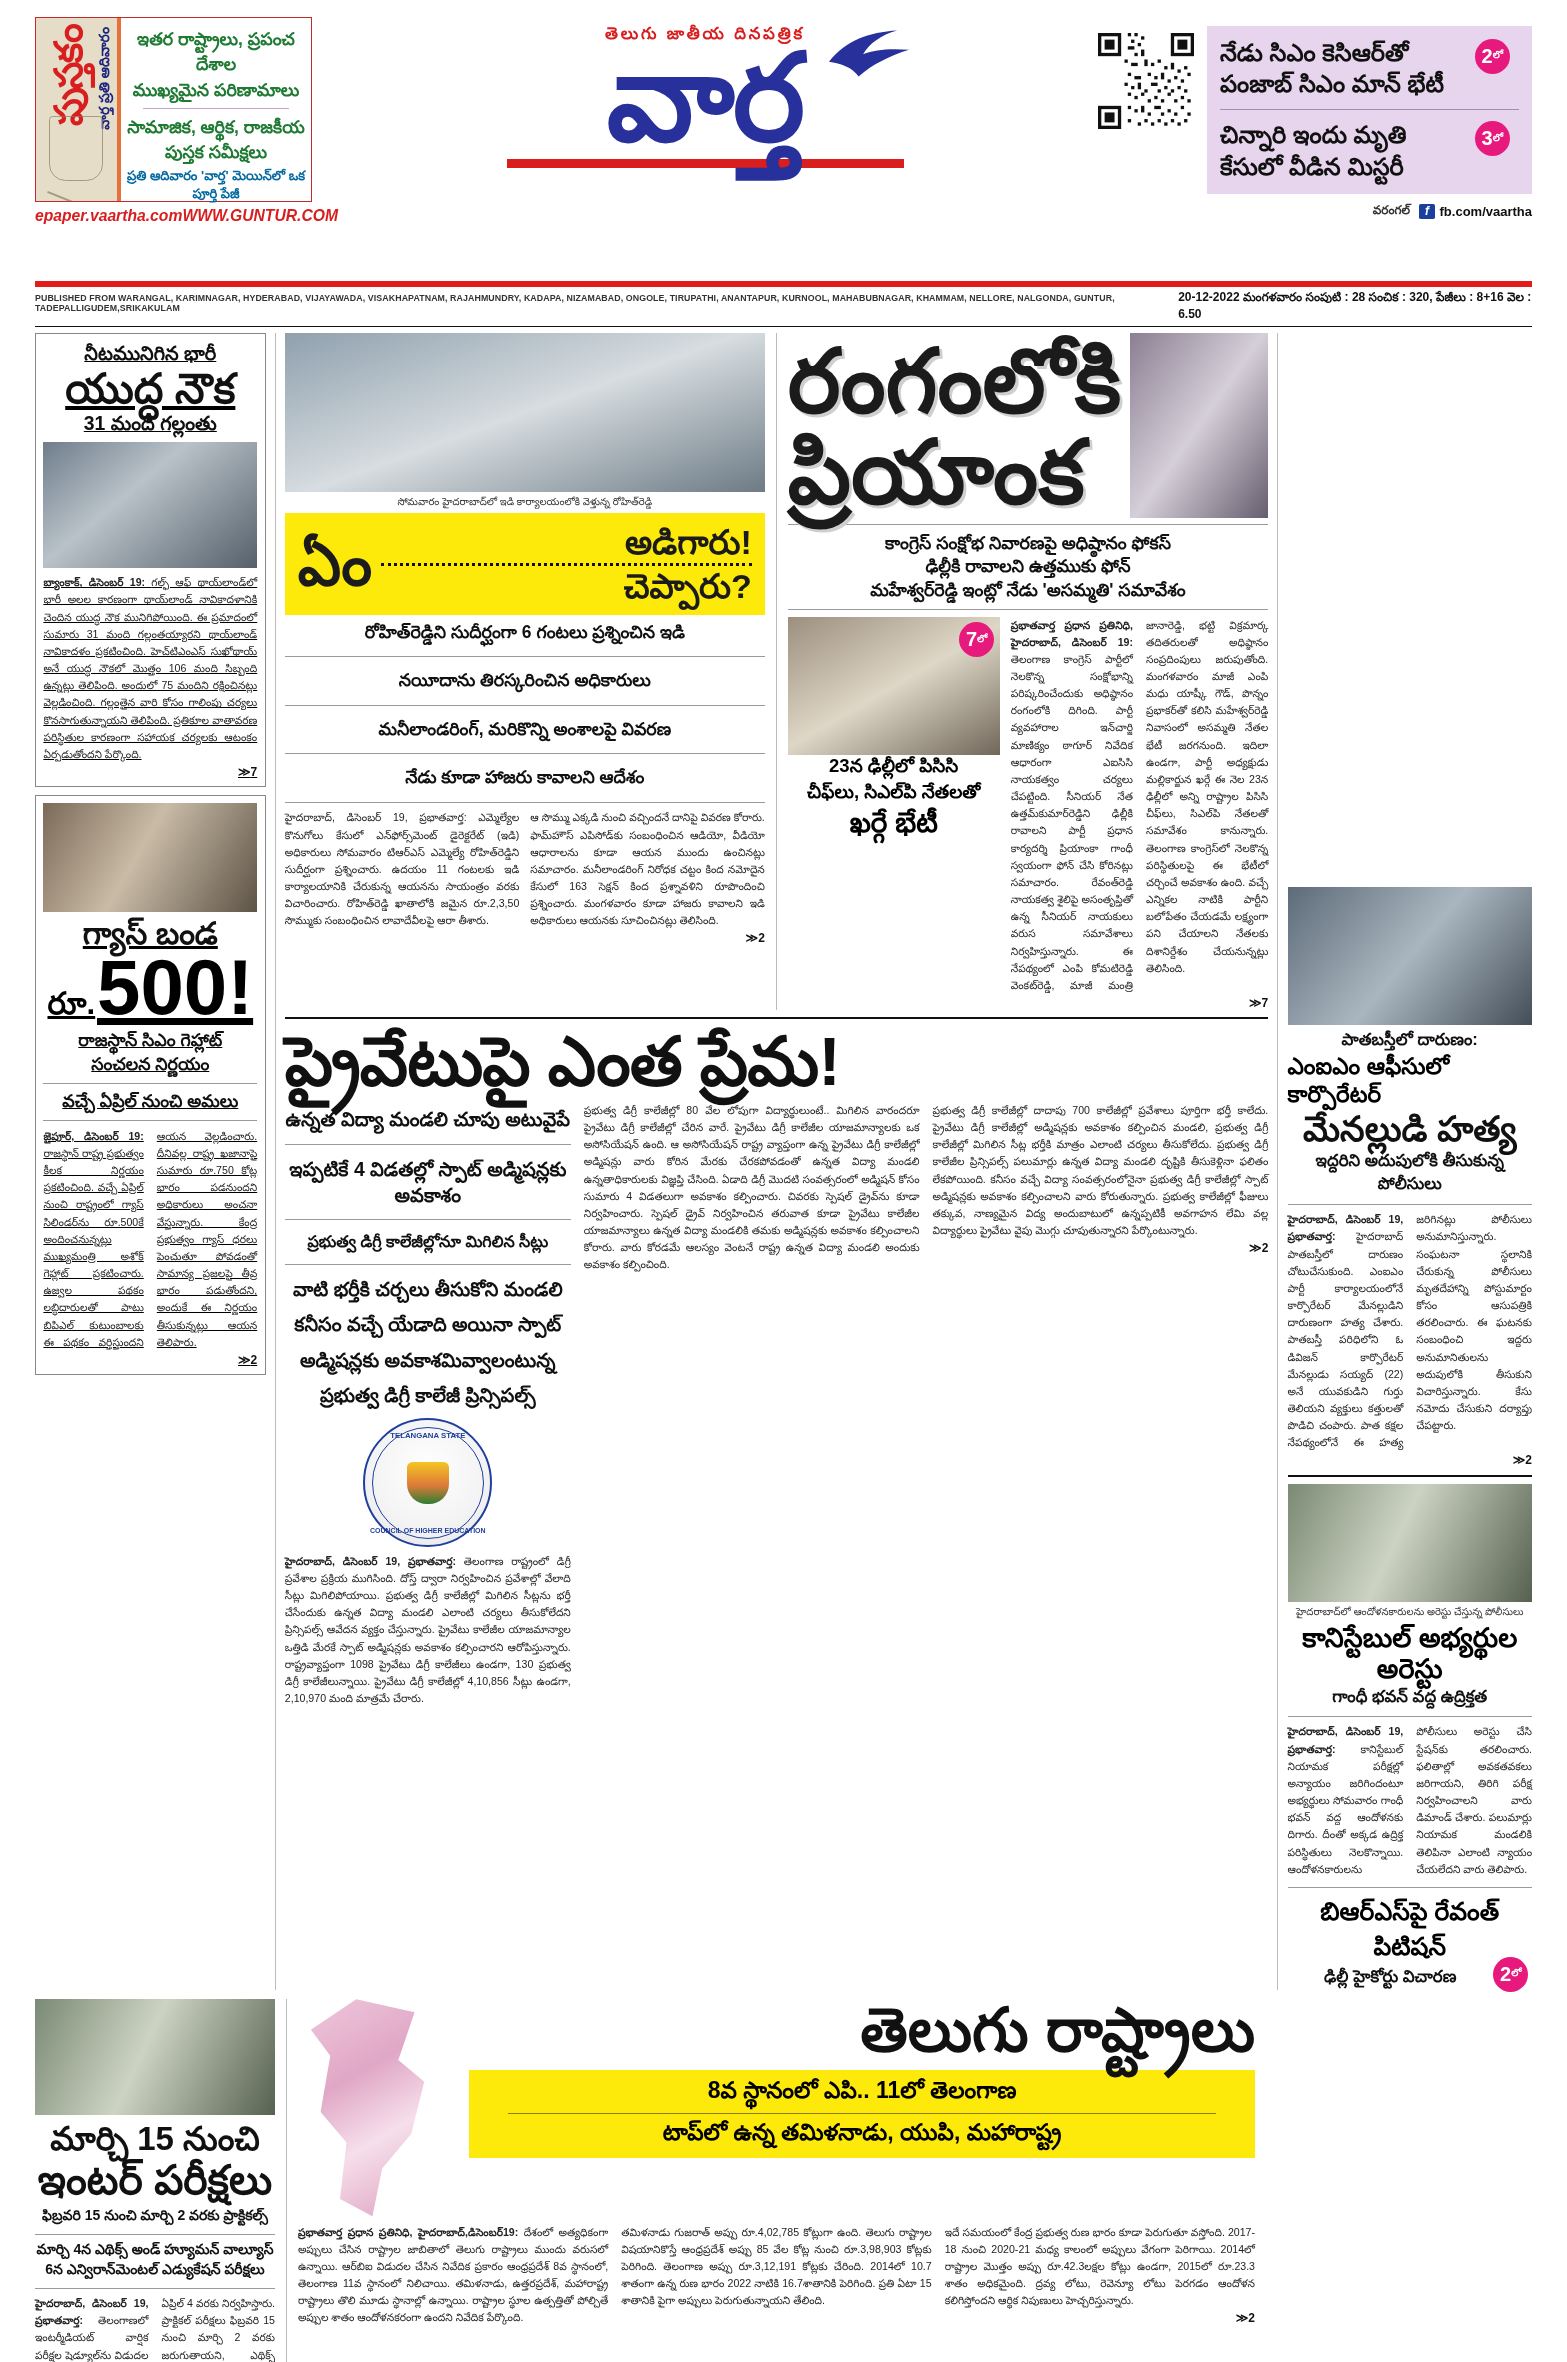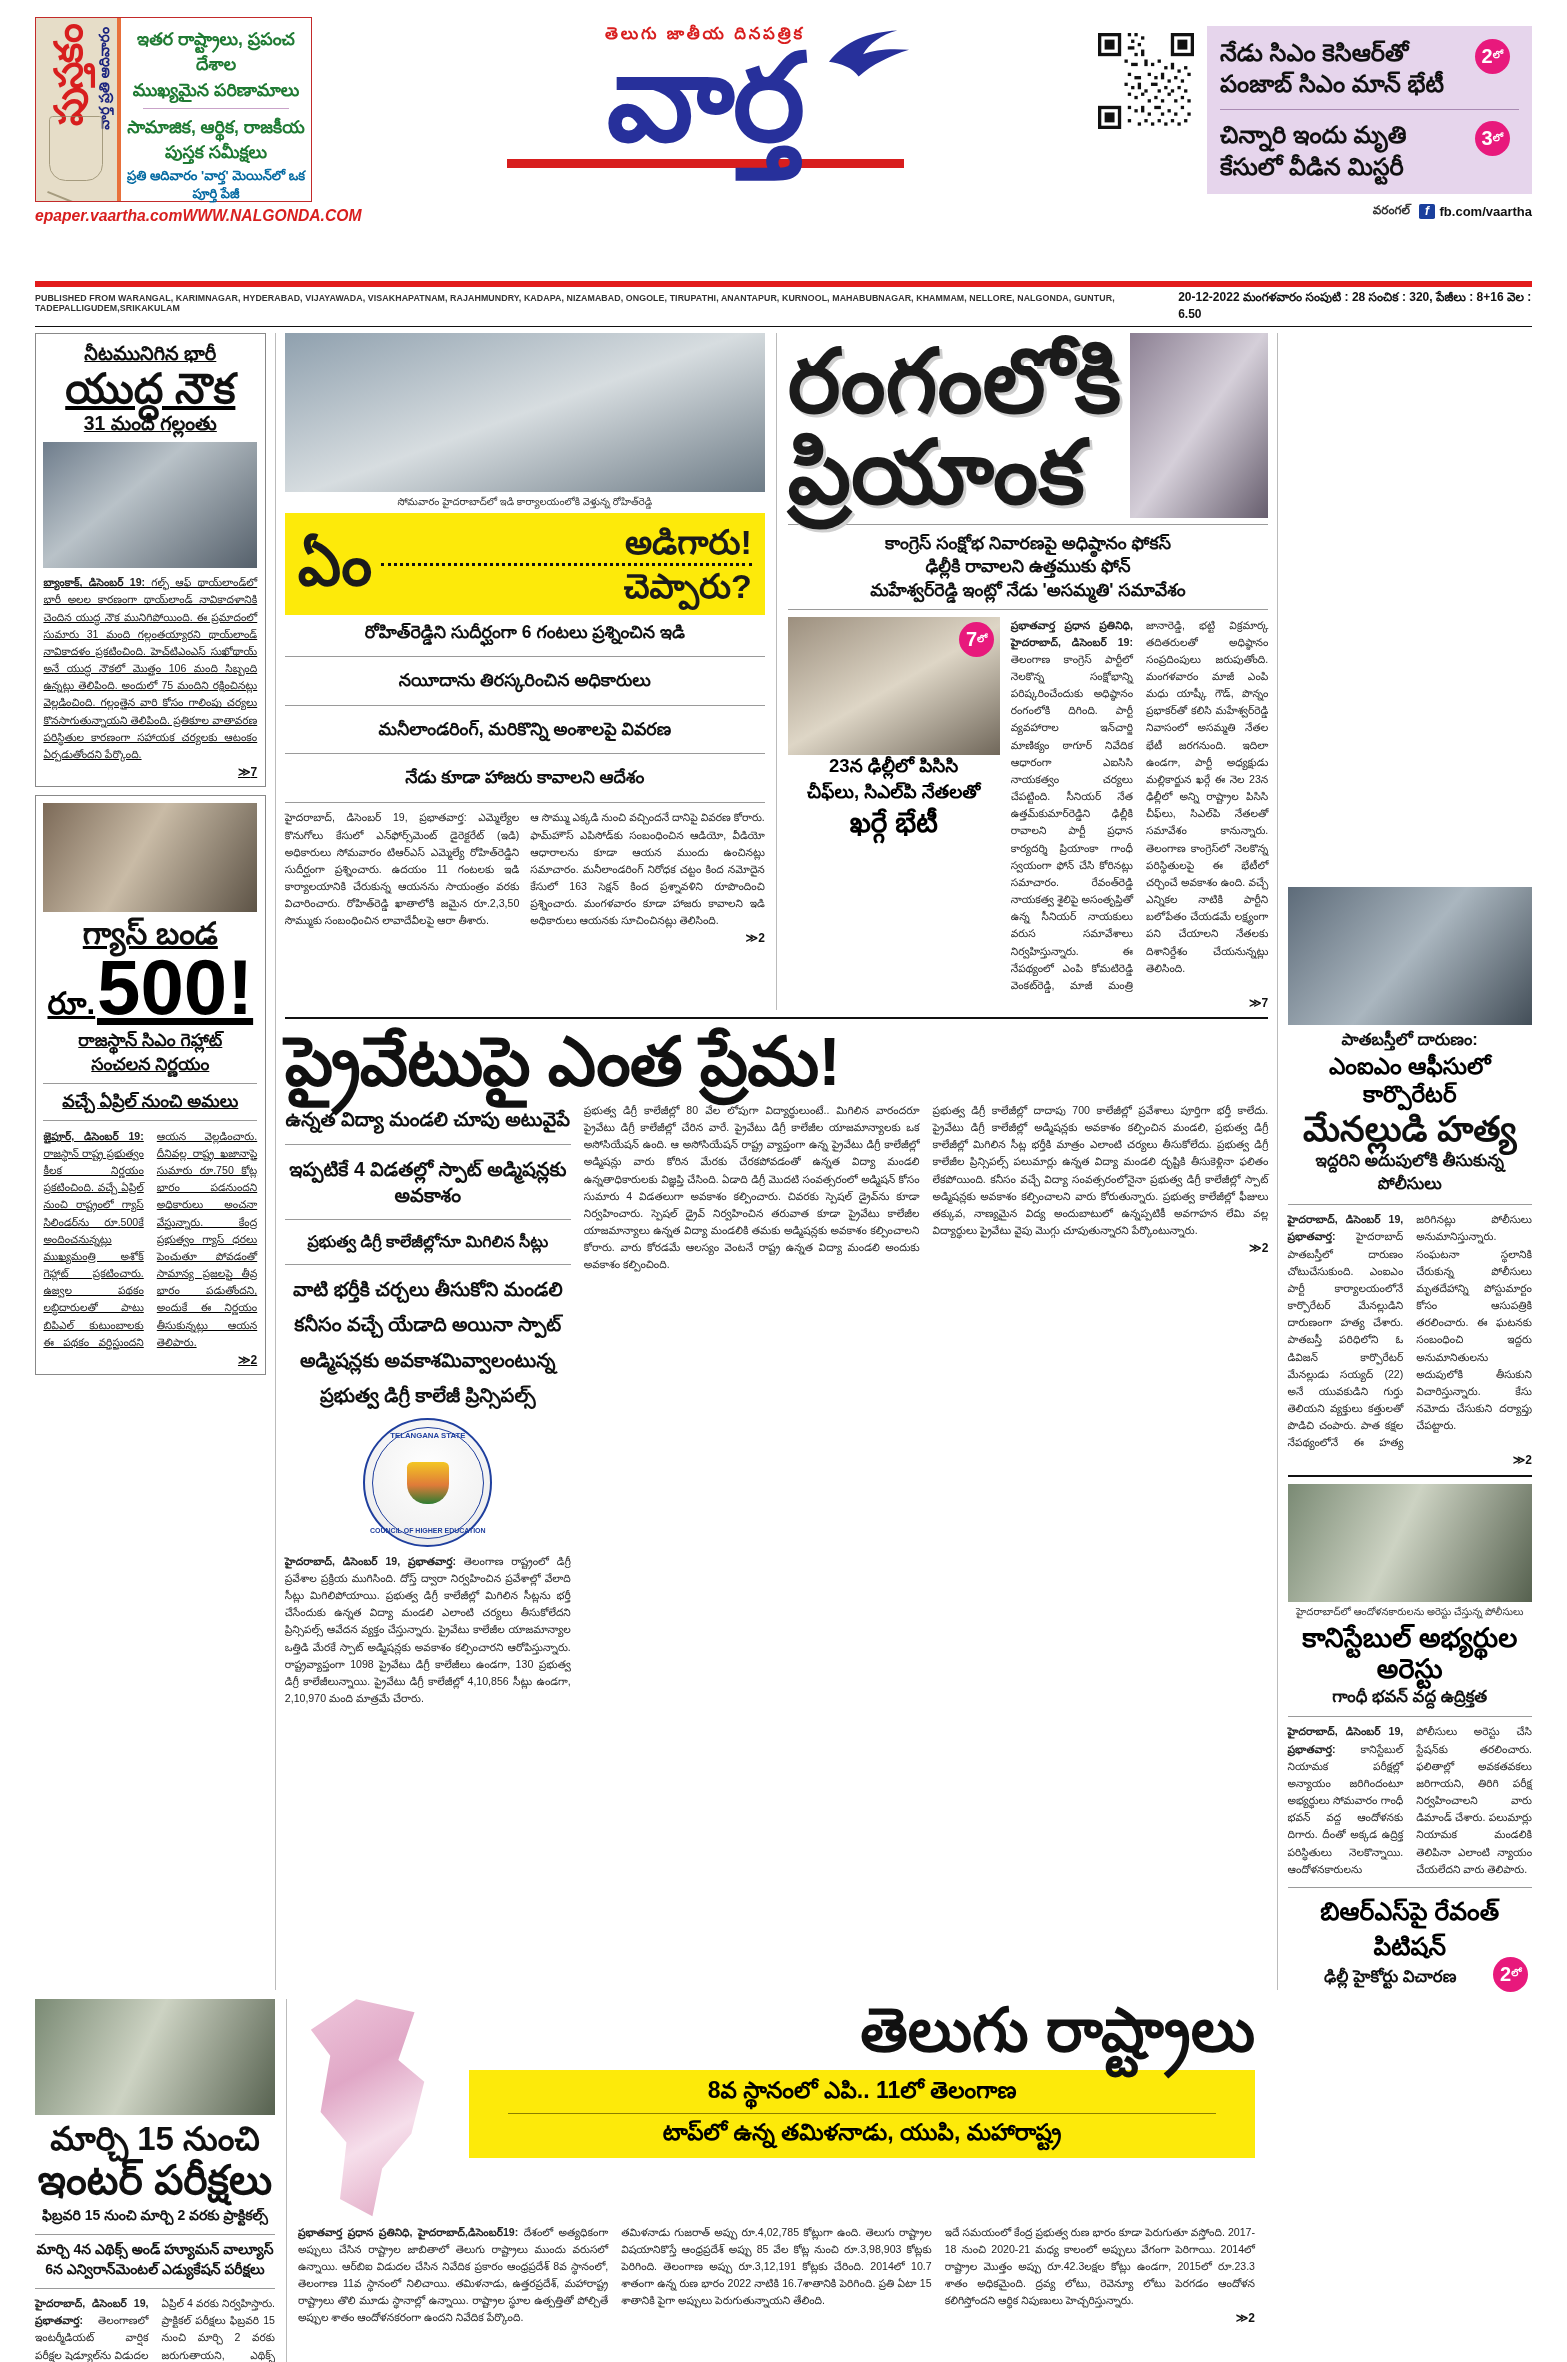--- a/index.html
+++ b/index.html
@@ -170,21 +170,21 @@
           <p>ఇతర రాష్ట్రాలు, ప్రపంచ దేశాల</p>
           <p>ముఖ్యమైన పరిణామాలు</p>
           <div class="sep"></div>
           <p>సామాజిక, ఆర్థిక, రాజకీయ</p>
           <p>పుస్తక సమీక్షలు</p>
           <div class="note">ప్రతి ఆదివారం 'వార్త' మెయిన్‌లో ఒక పూర్తి పేజీ</div>
         </div>
       </div>
       <div class="mast-urls">
         <span>epaper.vaartha.com</span>
-        <span>WWW.NALGONDA.COM</span>
+        <span>WWW.GUNTUR.COM</span>
       </div>
     </div>
 
     <div class="mast-center">
       <div class="mast-tagline">తెలుగు జాతీయ దినపత్రిక</div>
       <svg class="mast-bird" viewBox="0 0 120 70">
         <path d="M4 46 C 26 18, 58 6, 96 4 C 74 10, 58 22, 50 36 C 66 30, 84 28, 112 30 C 86 38, 62 50, 44 66 C 36 54, 20 48, 4 46 Z" fill="#27309b"></path>
       </svg>
       <div class="mast-logo">వార్త</div>
       <div class="mast-rule"></div>
@@ -468,21 +468,21 @@
     </div>
 
     <div class="vline"></div>
 
     <div class="col-r">
       <div style="height:554px"></div>
 
       <div>
         <div class="photo p4" style="height:138px"></div>
         <div class="kicker" style="margin-top:5.5px">పాతబస్తీలో దారుణం:</div>
-        <div style="font-size:23px;font-weight:800;text-align:center;line-height:1.2">ఎంఐఎం ఆఫీసులో కార్పొరేటర్</div>
+        <div style="font-size:23px;font-weight:800;line-height:1.2">ఎంఐఎం ఆఫీసులో కార్పొరేటర్</div>
         <div class="hl-m" style="font-size:35px">మేనల్లుడి హత్య</div>
         <div class="kicker" style="margin:3.7px 0 5.5px">ఇద్దరిని అదుపులోకి తీసుకున్న పోలీసులు</div>
         <div class="thinrule"></div>
         <div class="body-t twocol">
           <b>హైదరాబాద్, డిసెంబర్ 19, ప్రభాతవార్త:</b>
           <span>హైదరాబాద్ పాతబస్తీలో దారుణం చోటుచేసుకుంది. ఎంఐఎం పార్టీ కార్యాలయంలోనే కార్పొరేటర్ మేనల్లుడిని దారుణంగా హత్య చేశారు. పాతబస్తీ పరిధిలోని ఓ డివిజన్ కార్పొరేటర్ మేనల్లుడు సయ్యద్ (22) అనే యువకుడిని గుర్తు తెలియని వ్యక్తులు కత్తులతో పొడిచి చంపారు. పాత కక్షల నేపథ్యంలోనే ఈ హత్య జరిగినట్లు పోలీసులు అనుమానిస్తున్నారు. సంఘటనా స్థలానికి చేరుకున్న పోలీసులు మృతదేహాన్ని పోస్టుమార్టం కోసం ఆసుపత్రికి తరలించారు. ఈ ఘటనకు సంబంధించి ఇద్దరు అనుమానితులను అదుపులోకి తీసుకుని విచారిస్తున్నారు. కేసు నమోదు చేసుకుని దర్యాప్తు చేపట్టారు.</span>
         </div>
         <div class="more">
           <span class="arrow">≫</span><span>2</span>
         </div>

